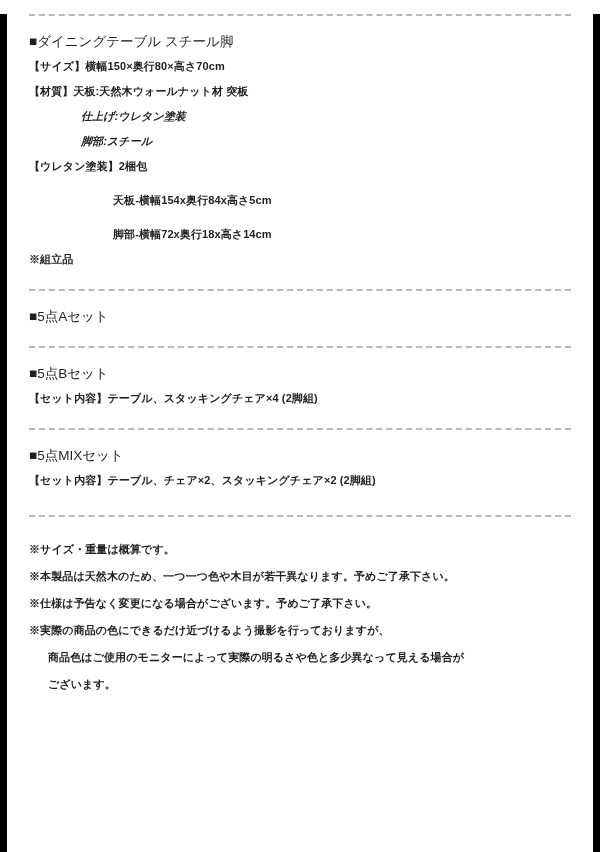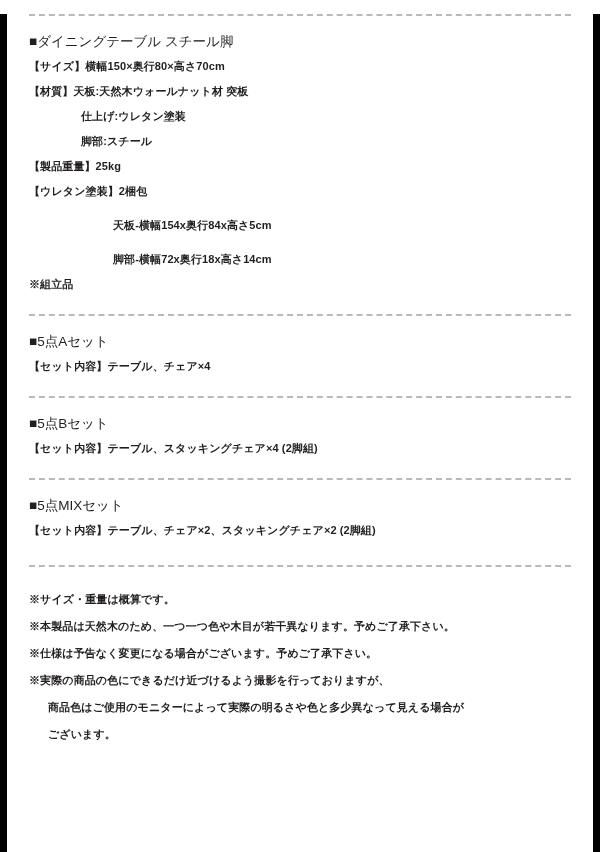--- a/index.html
+++ b/index.html
@@ -35,21 +35,21 @@
   }
   .divider.top { margin-top: 14px; }
   .block { padding-top: 13px; }
   .line {
     font-size: 11px;
     line-height: 25px;
     white-space: pre;
     letter-spacing: 0.1px;
   }
   .line.bold { font-weight: bold; }
-  .line.indent1 { padding-left: 52px; }
+  .line.indent1 { padding-left: 52px; font-style: italic; }
   .line.indent2 { padding-left: 84px; margin-top: 9px; }
   .heading {
     font-size: 13.5px;
     font-weight: normal;
     line-height: 25px;
     white-space: pre;
   }
   .notes { padding-top: 19px; }
   .notes .line { line-height: 27px; }
   .notes .cont { padding-left: 19px; }
@@ -63,33 +63,31 @@
   <div class="inner">
 
     <div class="divider top"></div>
 
     <div class="block">
       <div class="heading">■ダイニングテーブル スチール脚</div>
       <div class="line bold">【サイズ】横幅150×奥行80×高さ70cm</div>
       <div class="line bold">【材質】天板:天然木ウォールナット材 突板</div>
       <div class="line bold indent1">仕上げ:ウレタン塗装</div>
       <div class="line bold indent1">脚部:スチール</div>
-      <div class="line bold">【製品重量】25kg</div>
       <div class="line bold">【ウレタン塗装】2梱包</div>
       <div class="line bold indent2">天板-横幅154x奥行84x高さ5cm</div>
       <div class="line bold indent2">脚部-横幅72x奥行18x高さ14cm</div>
       <div class="line bold">※組立品</div>
     </div>
 
     <div class="spacer-md"></div>
     <div class="divider"></div>
 
     <div class="block">
       <div class="heading">■5点Aセット</div>
-      <div class="line bold">【セット内容】テーブル、チェア×4</div>
     </div>
 
     <div class="spacer-md"></div>
     <div class="divider"></div>
 
     <div class="block">
       <div class="heading">■5点Bセット</div>
       <div class="line bold">【セット内容】テーブル、スタッキングチェア×4 (2脚組)</div>
     </div>
 

